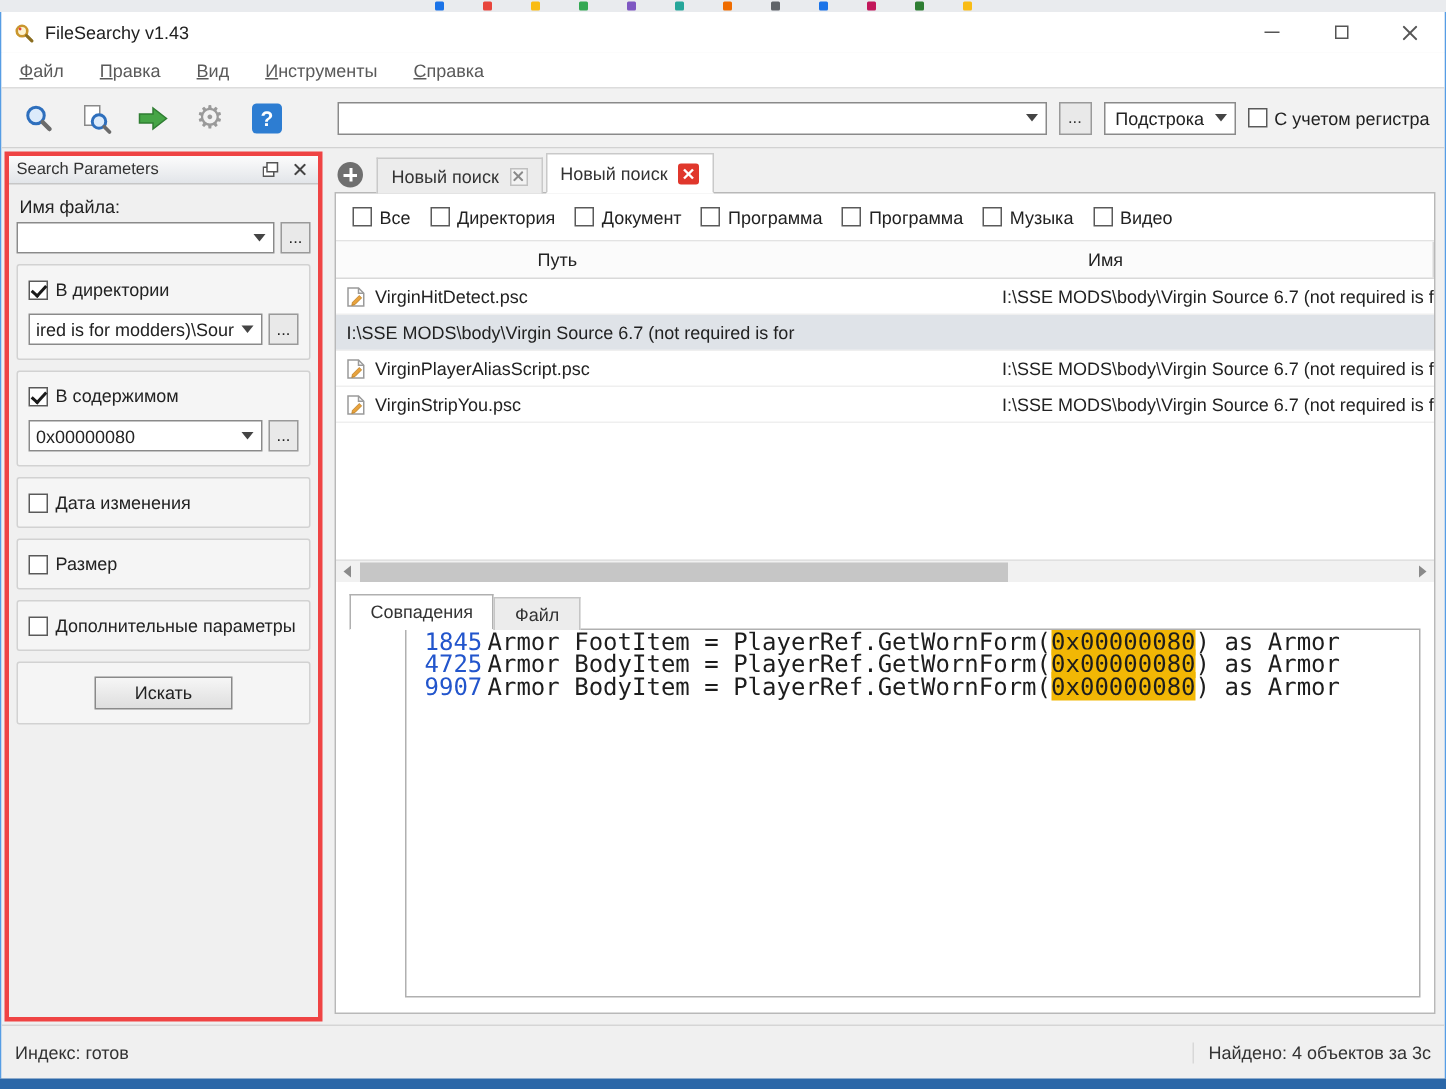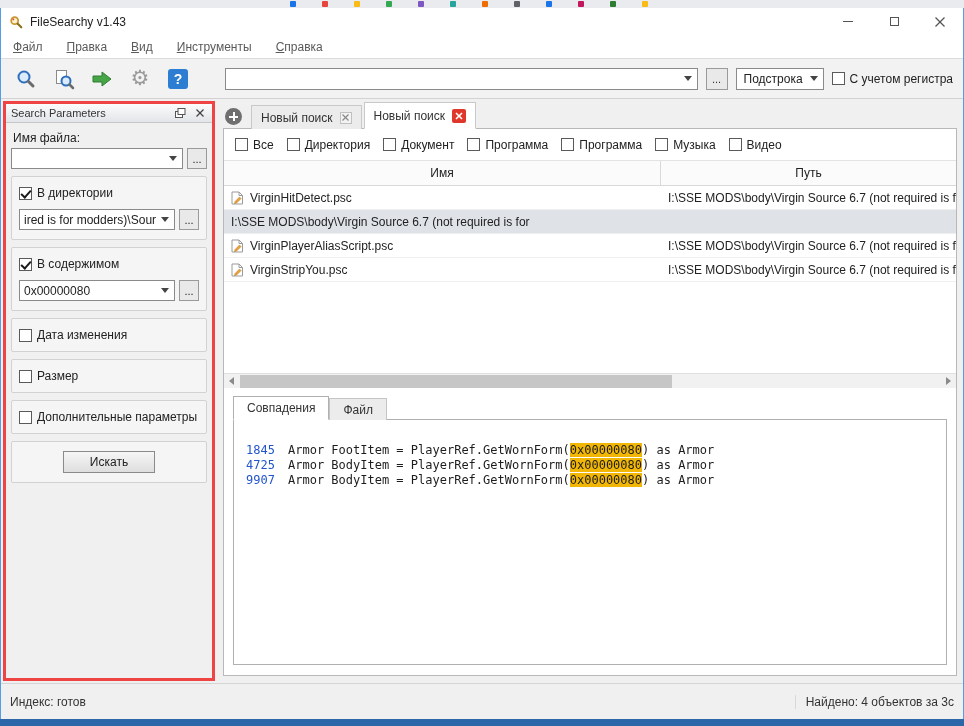--- a/index.html
+++ b/index.html
@@ -85,21 +85,21 @@
   .hscroll { height:15px; flex:none; background:#f1f1f1; border-top:1px solid #e0e0e0; position:relative; display:flex; align-items:center; justify-content:space-between; }
   .sc-arrow { width:15px; height:15px; display:flex; align-items:center; justify-content:center; flex:none; }
   .tri-l { width:0; height:0; border-top:4px solid transparent; border-bottom:4px solid transparent; border-right:5px solid #8a8a8a; }
   .tri-r { width:0; height:0; border-top:4px solid transparent; border-bottom:4px solid transparent; border-left:5px solid #8a8a8a; }
   .sc-thumb { position:absolute; left:16px; top:1px; bottom:0; width:59%; background:#c6c6c6; }
 
   .matches-area { flex:1; min-height:0; display:flex; flex-direction:column; padding:8px 9px 10px; }
   .mtabs { display:flex; align-items:flex-end; position:relative; z-index:2; margin-bottom:-1px; }
   .mtab { height:22px; display:flex; align-items:center; padding:0 13px; background:#ececec; border:1px solid #c5c5c5; border-bottom:none; color:#333; }
   .mtab.active { height:24px; background:#fff; border-color:#b0b0b0; border-bottom:1px solid #fff; }
-  .match-box { flex:1; min-height:0; border:1px solid #b0b0b0; background:#fff; padding:23px 12px; font-family:"DejaVu Sans Mono", monospace; font-size:12px; line-height:15px; overflow:hidden; }
+  .match-box { flex:1; min-height:0; border:1px solid #b0b0b0; background:#fff; padding:0 12px; font-family:"DejaVu Sans Mono", monospace; font-size:16px; line-height:15px; overflow:hidden;margin-left:37px; }
   .mline { white-space:pre; }
   .lnum { color:#2255cc; display:inline-block; width:42px; }
   .mcode { color:#1d1d1d; }
   .hl { background:#f2b705; color:#1d1d1d; }
 
   .statusbar { height:36px; flex:none; background:#f0f0f0; border-top:1px solid #d5d5d5; display:flex; align-items:center; padding:16px 9px; color:#333; }
   .status-right { margin-left:auto; padding-left:10px; border-left:1px solid #d8d8d8; }
   .taskbar-strip { height:7px; flex:none; background:#2b67a8; }
 </style>
 </head>
@@ -348,22 +348,22 @@
                 <span>Музыка</span>
               </label>
             <label class="checkline">
                 <span class="cb"></span>
                 <span>Видео</span>
               </label>
           </div>
 
           <div class="results">
             <div class="thead">
+              <div class="th th-path">Путь</div>
               <div class="th th-name">Имя</div>
-              <div class="th th-path">Путь</div>
             </div>
 
             <div class="trow">
               <div class="cell-name">
                 <svg width="13" height="14" viewBox="0 0 13 14">
                   <path d="M1 1 h7 l3.5 3.5 V13 H1 z" fill="#fff" stroke="#9a9a9a"></path>
                   <path d="M8 1 v3.5 h3.5" fill="none" stroke="#9a9a9a"></path>
                   <path d="M4 10.5 l4.5 -4.5 1.6 1.6 -4.5 4.5 -2.1 0.5 z" fill="#e8a23c" stroke="#b67b22" stroke-width="0.5"></path>
                 </svg>
                 <span>VirginHitDetect.psc</span>

